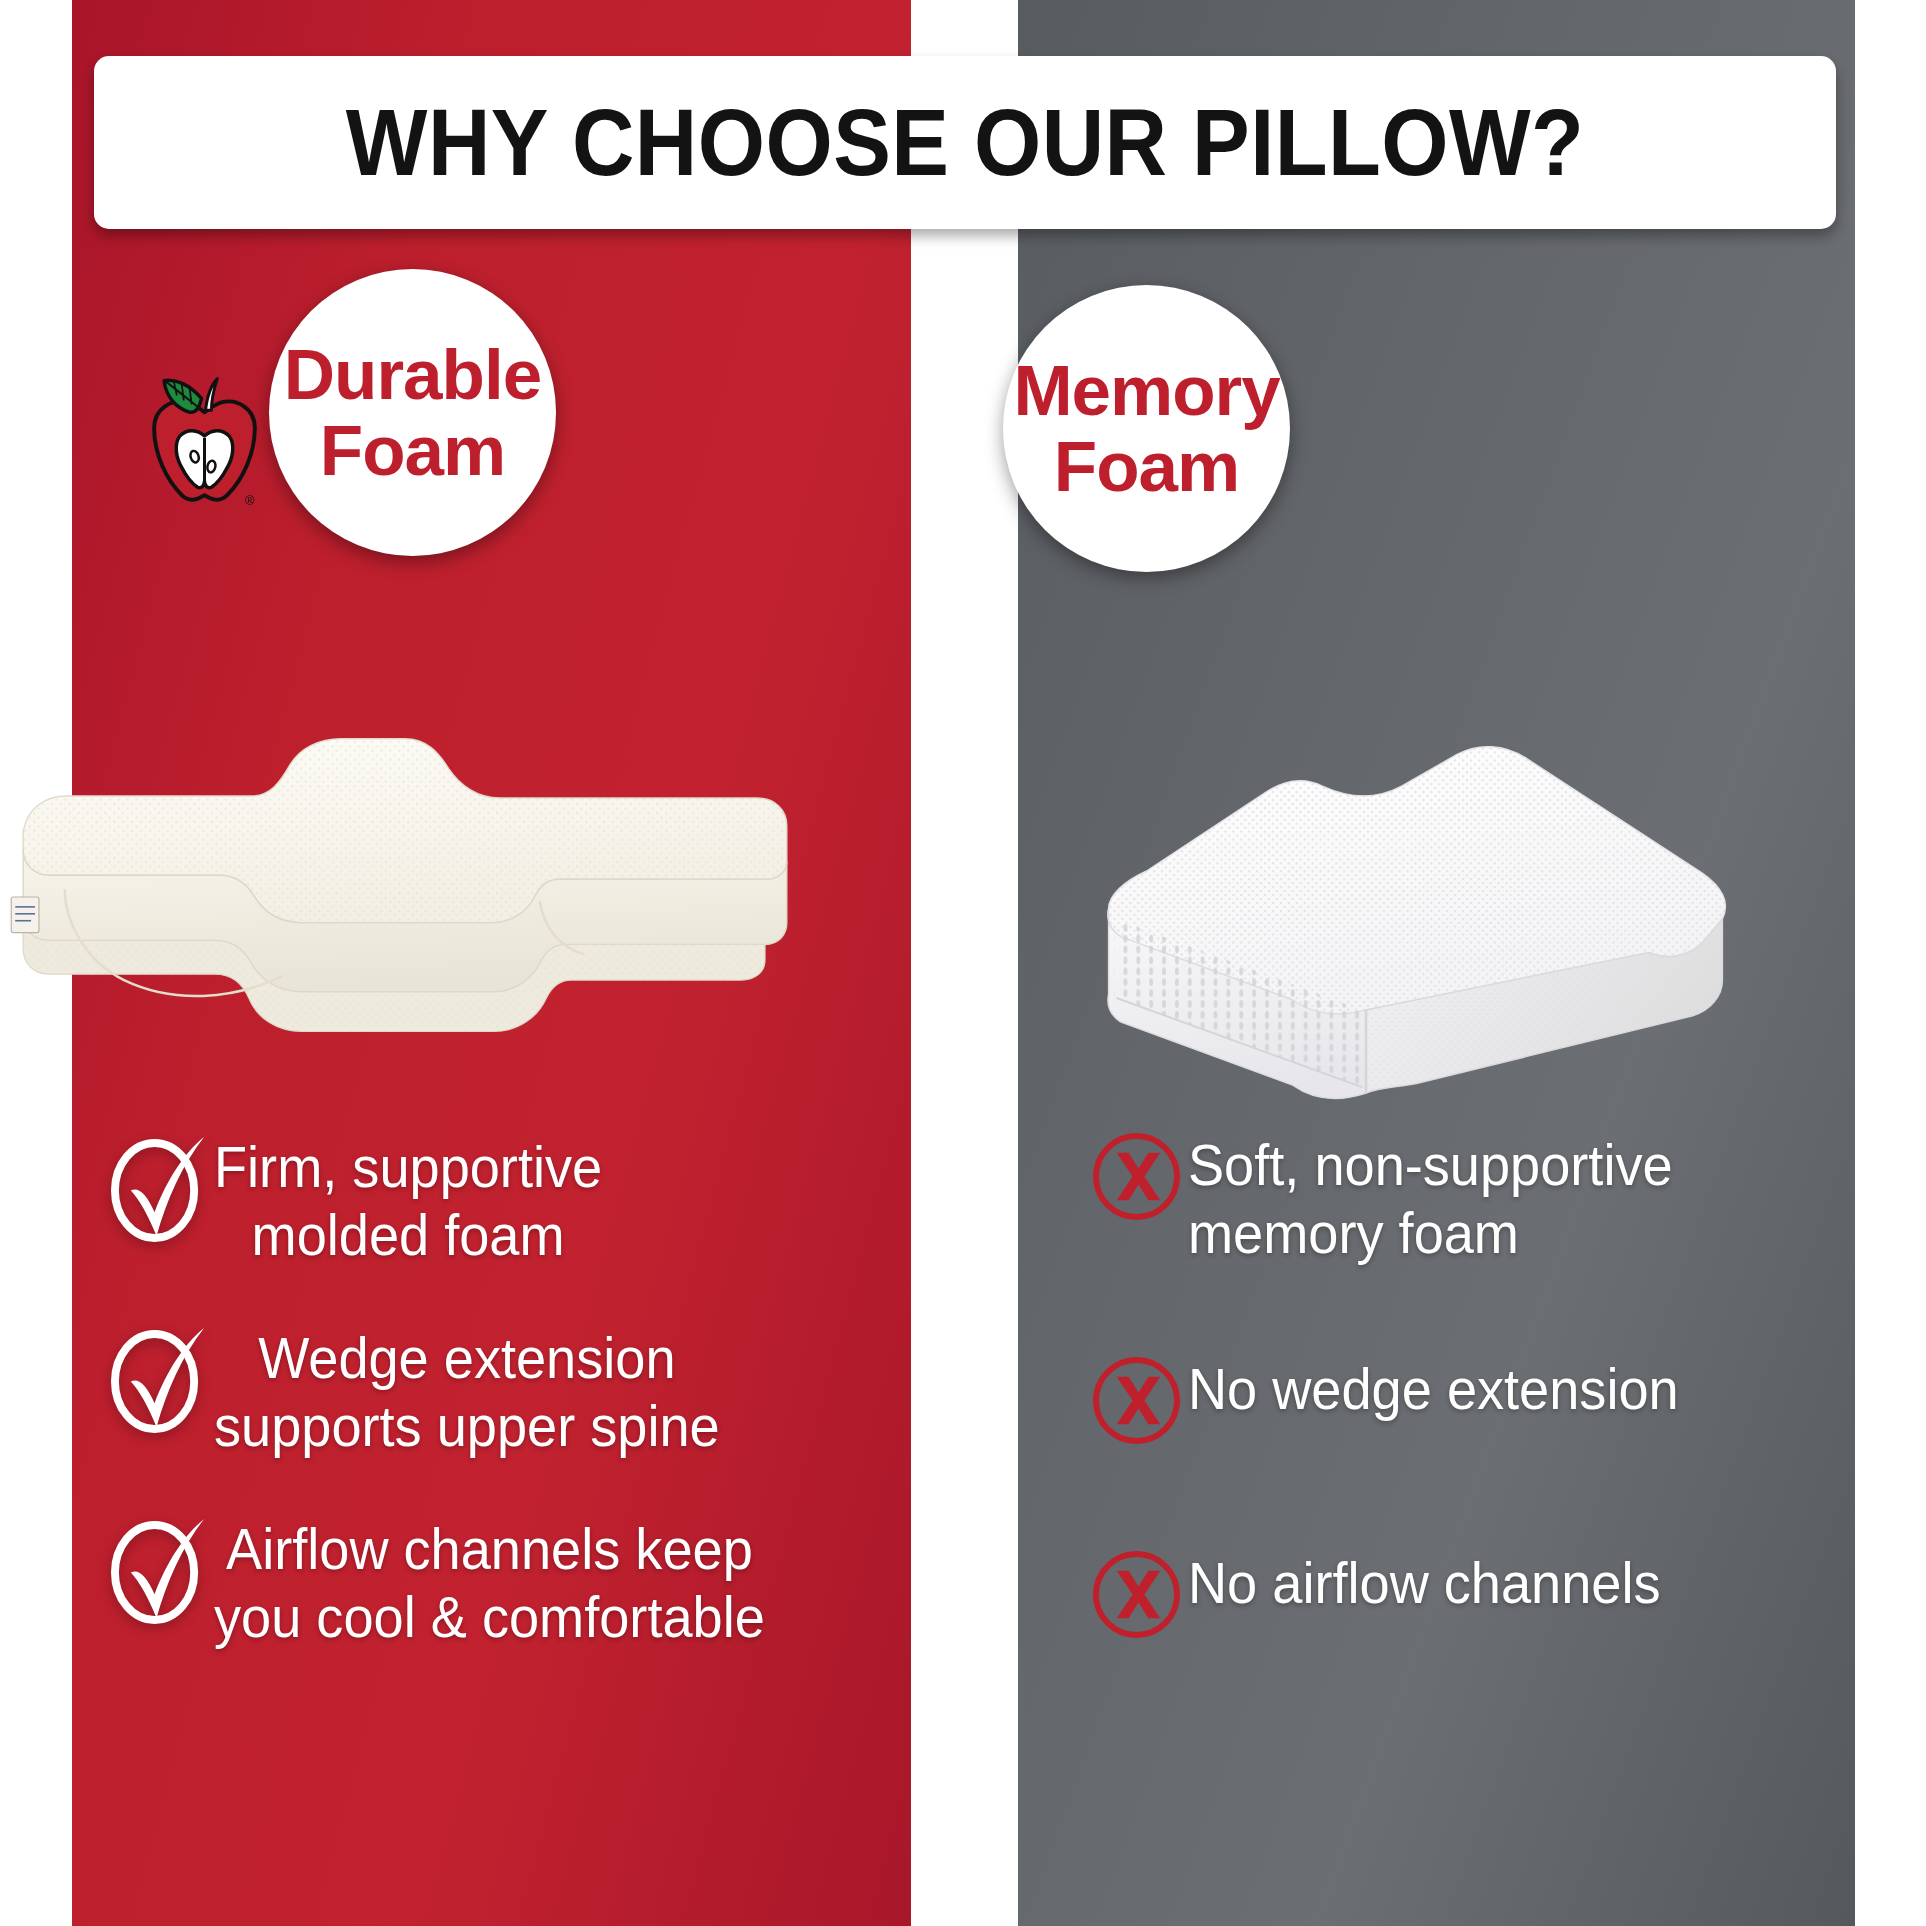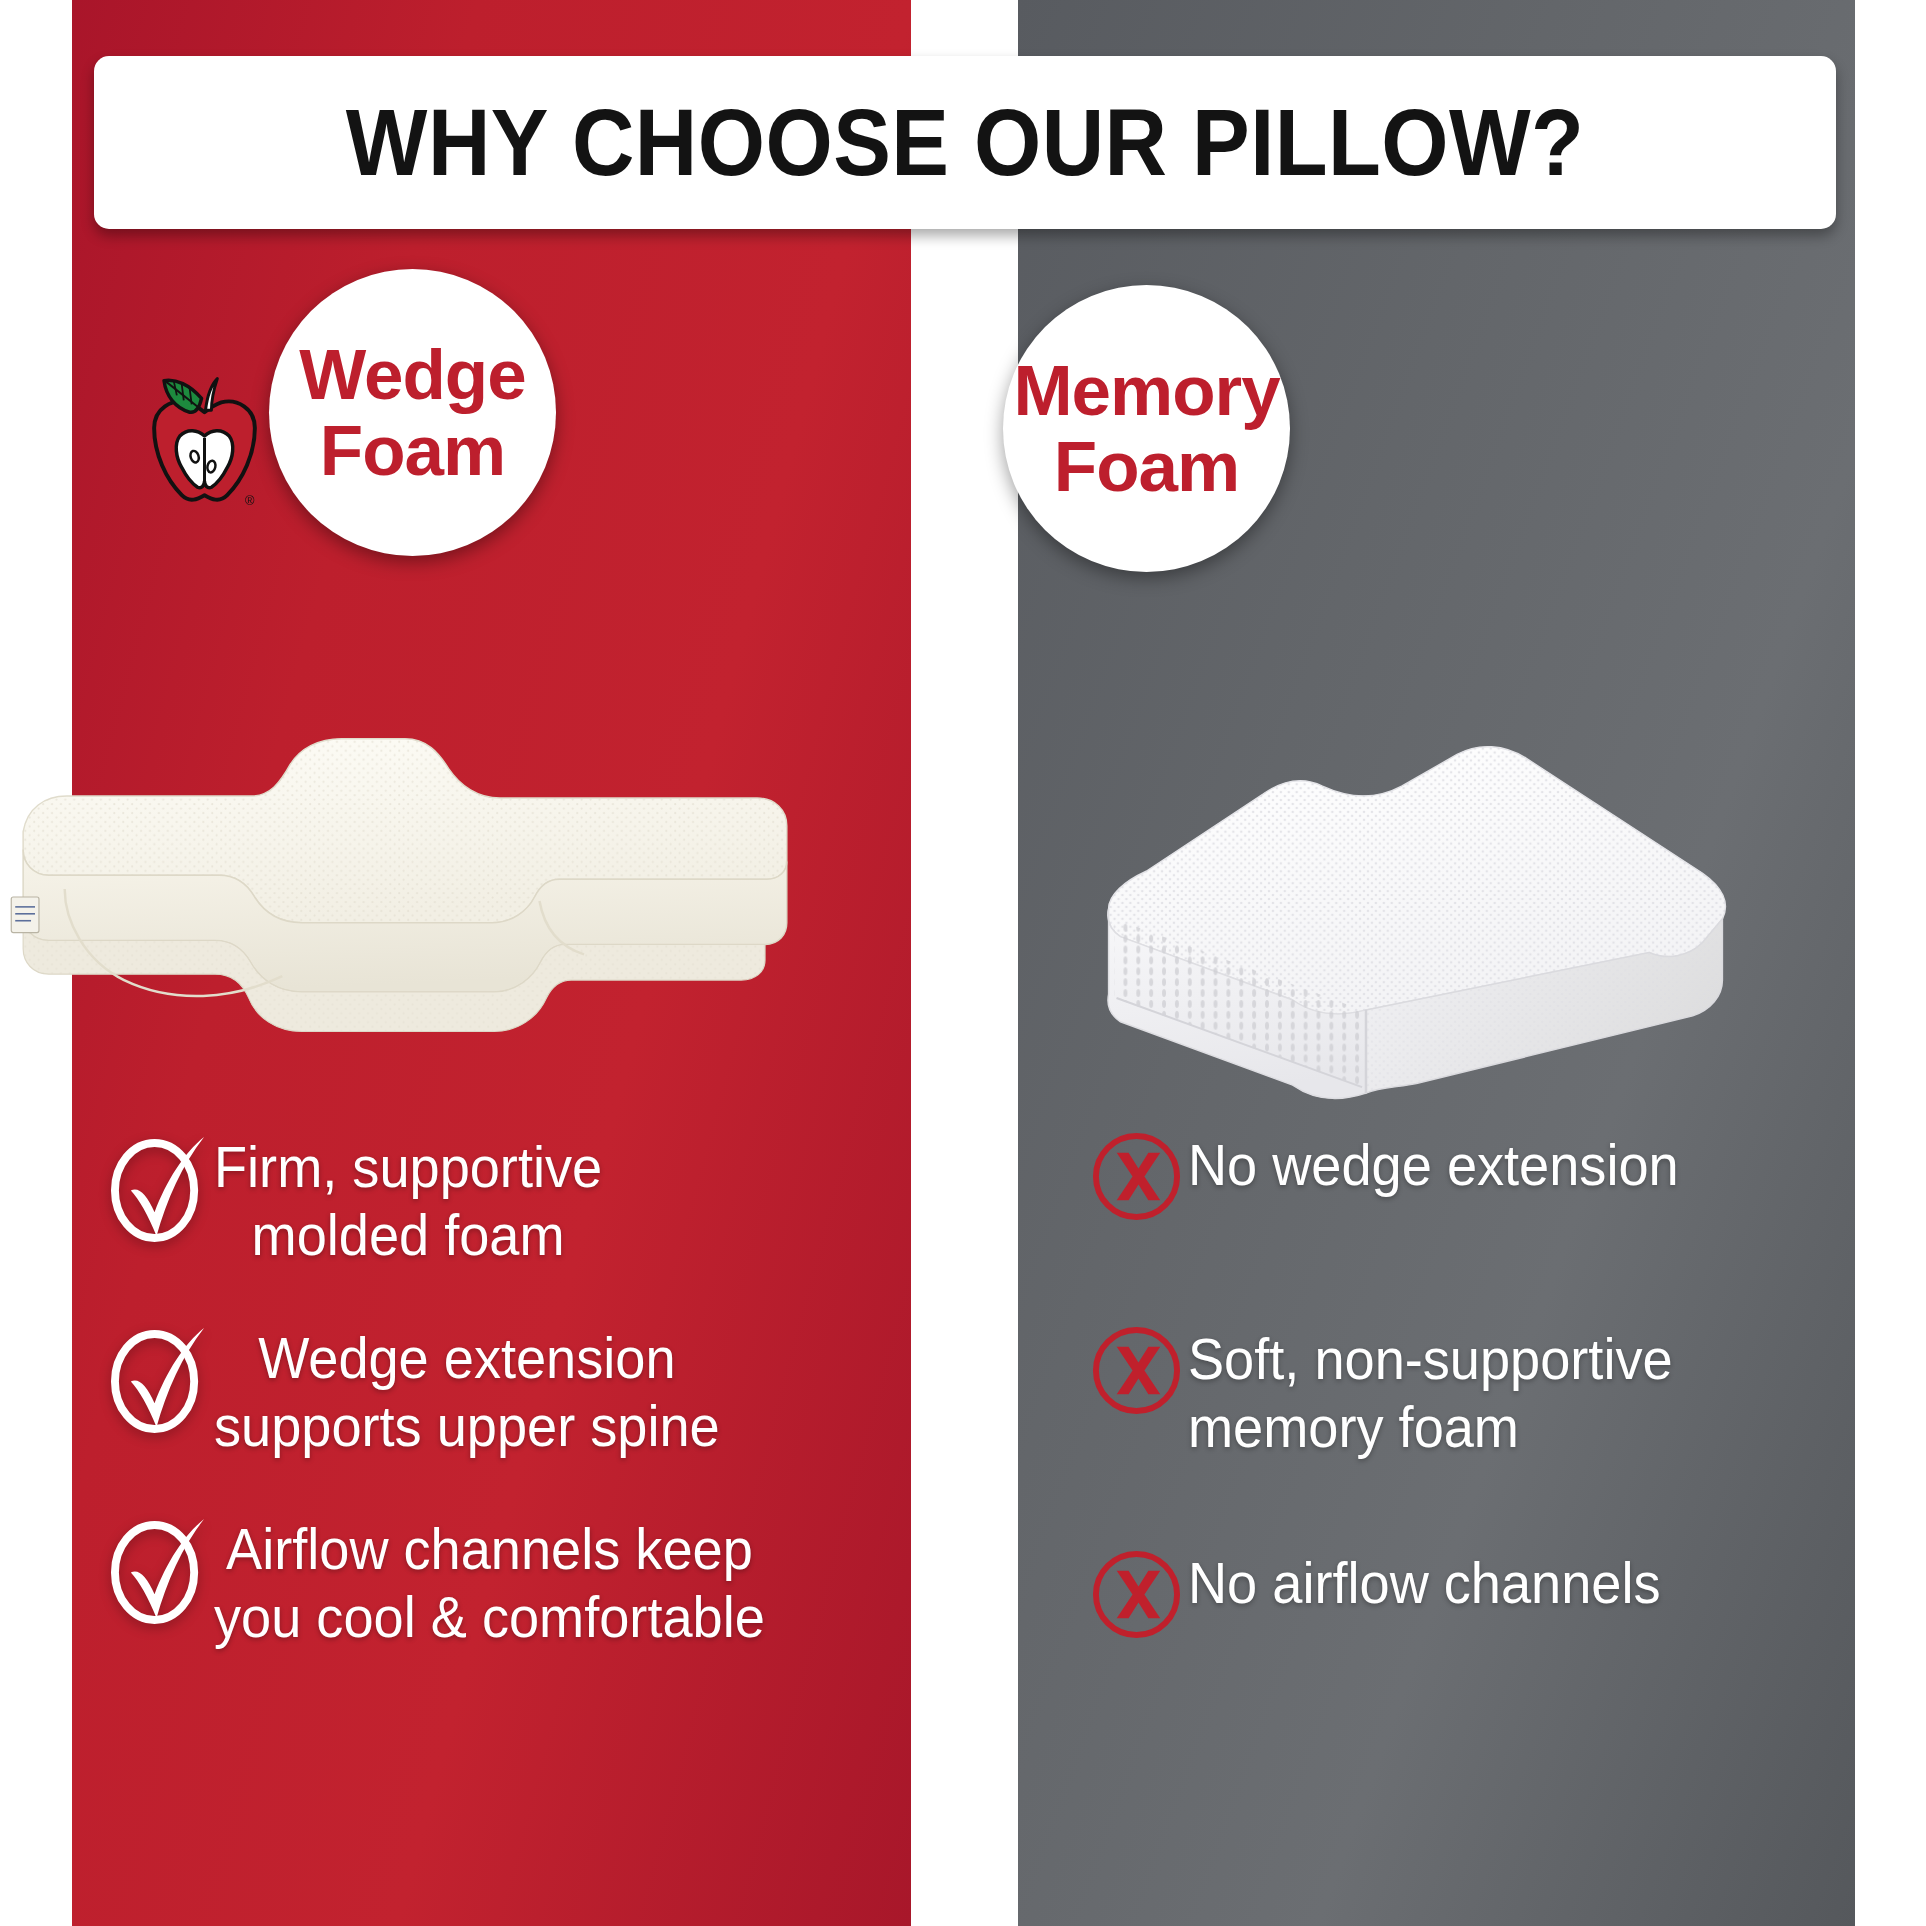--- a/index.html
+++ b/index.html
@@ -194,21 +194,21 @@
                C660 316 648 330 630 336 L352 404 C334 408 314 408 300 414 Z" fill="url(#memSide)" stroke="#dadade" stroke-width="1.5"></path>
       <path d="M300 330 L586 272 C604 280 626 276 640 262 L660 238 L660 300
                C660 316 648 330 630 336 L352 404 C334 408 314 408 300 414 Z" fill="url(#memTex)" opacity=".6"></path>
 
       <path d="M300 330 L300 414" stroke="#d4d4d9" stroke-width="2.5" fill="none"></path>
       <path d="M48 318 L296 408" stroke="#d4d4d9" stroke-width="2" fill="none"></path>
     </svg>
   </div>
 
   <div class="badge" id="badge-left">
-    <span class="badge-text">Wedge
+    <span class="badge-text">Durable
 Foam</span>
   </div>
   <div class="badge" id="badge-right">
     <span class="badge-text">Memory
 Foam</span>
   </div>
 
   <div class="bullets" id="bullets-left">
 
     <div class="bullet">
@@ -249,32 +249,32 @@
 
   <div class="bullets" id="bullets-right">
 
     <div class="bullet">
       <span class="bullet-mark">
         <svg class="x-mark" viewBox="0 0 96 96">
           <circle cx="48" cy="48" r="41" fill="none" stroke="#c0202c" stroke-width="6"></circle>
           <path d="M28 24 L44 48 L28 72 L40 72 L50 56 L60 72 L72 72 L56 48 L72 24 L60 24 L50 40 L40 24 Z" fill="#c0202c"></path>
         </svg>
       </span>
-      <span class="bullet-text" style="white-space:pre-line">No wedge extension</span>
+      <span class="bullet-text" style="white-space:pre-line">Soft, non-supportive
+memory foam</span>
     </div>
 
     <div class="bullet">
       <span class="bullet-mark">
         <svg class="x-mark" viewBox="0 0 96 96">
           <circle cx="48" cy="48" r="41" fill="none" stroke="#c0202c" stroke-width="6"></circle>
           <path d="M28 24 L44 48 L28 72 L40 72 L50 56 L60 72 L72 72 L56 48 L72 24 L60 24 L50 40 L40 24 Z" fill="#c0202c"></path>
         </svg>
       </span>
-      <span class="bullet-text" style="white-space:pre-line">Soft, non-supportive
-memory foam</span>
+      <span class="bullet-text" style="white-space:pre-line">No wedge extension</span>
     </div>
 
     <div class="bullet">
       <span class="bullet-mark">
         <svg class="x-mark" viewBox="0 0 96 96">
           <circle cx="48" cy="48" r="41" fill="none" stroke="#c0202c" stroke-width="6"></circle>
           <path d="M28 24 L44 48 L28 72 L40 72 L50 56 L60 72 L72 72 L56 48 L72 24 L60 24 L50 40 L40 24 Z" fill="#c0202c"></path>
         </svg>
       </span>
       <span class="bullet-text" style="white-space:pre-line">No airflow channels</span>

